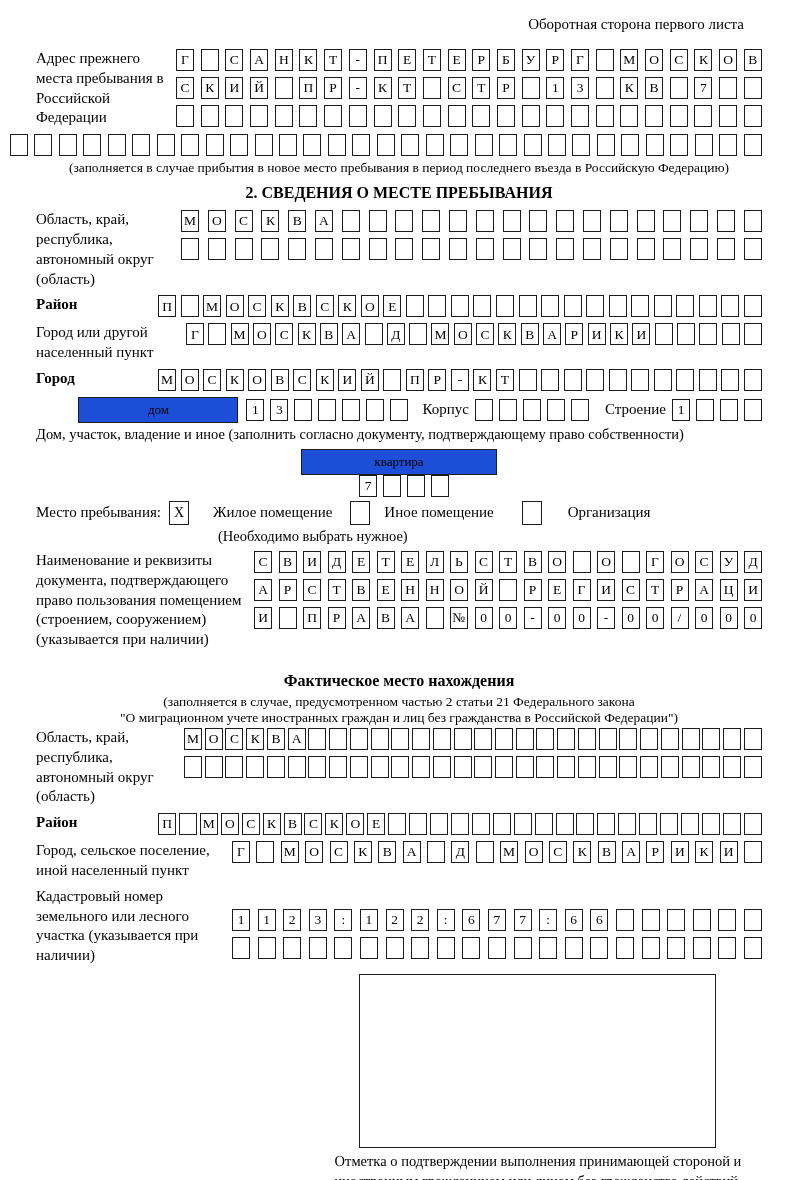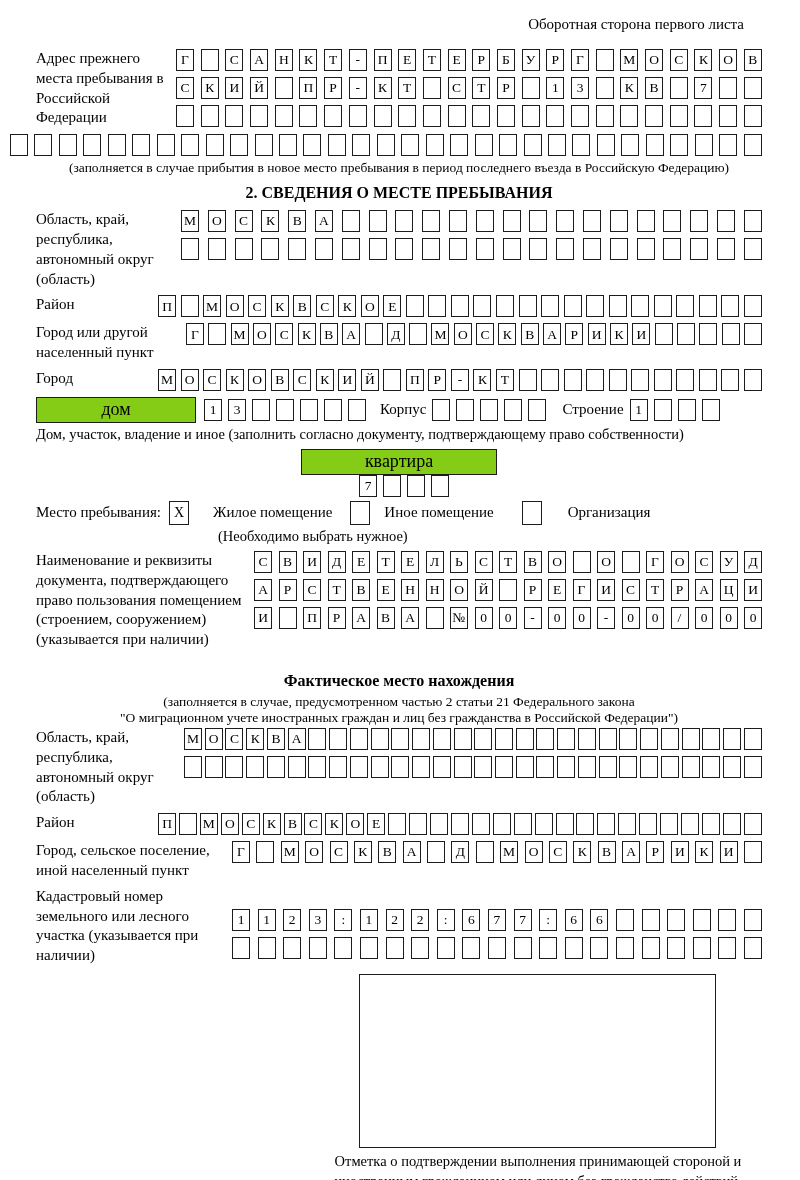--- a/index.html
+++ b/index.html
@@ -1,36 +1,36 @@
 <!DOCTYPE html>
 <html><head>
 <meta charset="utf-8">
 <style>
   html,body{margin:0;padding:0;background:#fff;}
   body{width:800px;font-family:"Liberation Serif","DejaVu Serif",serif;color:#000;}
   .page{width:800px;min-height:1180px;box-sizing:border-box;padding:16px 38px 20px 36px;}
   .back-note{text-align:right;font-size:15px;padding-right:18px;margin-bottom:16px;}
-  .field-row{display:flex;align-items:flex-start;margin-bottom:2px;}
+  .field-row{display:flex;align-items:flex-start;margin-bottom:2px;justify-content:flex-end;}
   .label{font-size:15px;line-height:1.32;flex:none;padding-right:8px;box-sizing:border-box;}
-  .w140{width:140px;}.w145{width:145px;}.w150{width:122px;}
+  .w140{width:140px;}.w145{width:145px;}.w150{width:122px;font-weight:bold;}
   .w175{width:150px;}.w215{width:218px;}.w170{width:148px;}
   .w225{width:196px;}
   .rows{flex:1;display:flex;flex-direction:column;gap:6px;}
   .cells{display:flex;justify-content:space-between;flex:1;min-width:0;}
   .cells .cell:last-child{margin-right:0;}
   .cell{flex:none;width:18px;height:22px;border:1.6px solid #1c1c1c;box-sizing:border-box;
         display:inline-flex;align-items:center;justify-content:center;
         font-size:13.5px;line-height:1;background:#fff;}
   .cells-fixed{display:flex;gap:6px;flex:none;}
   .fullrow{margin-left:-26px;margin-top:6px;}
   .note{font-size:13.5px;text-align:center;margin:4px 0 2px;}
   .section-title{font-size:16px;font-weight:bold;text-align:center;margin:8px 0 8px;}
   .caption{font-size:14.5px;margin:3px 0 6px;}
   .wide-box{border:1.6px solid #1c1c1c;height:26px;box-sizing:border-box;display:flex;
-            align-items:center;justify-content:center;font-size:18px;flex:none;background:#84cc16;}
+            align-items:center;justify-content:center;font-size:13px;flex:none;background:#1d4ed8;}
   .inline-lbl{font-size:15px;flex:none;align-self:center;}
   .checkbox{width:20px;height:24px;border:1.6px solid #1c1c1c;box-sizing:border-box;flex:none;
             display:inline-flex;align-items:center;justify-content:center;font-size:14px;}
   .stay-row{display:flex;align-items:center;margin-top:4px;}
   .stamp-box{width:357px;height:174px;border:1.7px solid #1c1c1c;box-sizing:border-box;
              margin-left:323px;margin-top:8px;background:#fff;}
   .stamp-caption{width:452px;margin-left:276px;text-align:center;font-size:14.5px;line-height:1.38;margin-top:3px;}
   .mt6{margin-top:6px;}.mb0{margin-bottom:0;}
 </style>
 </head>

